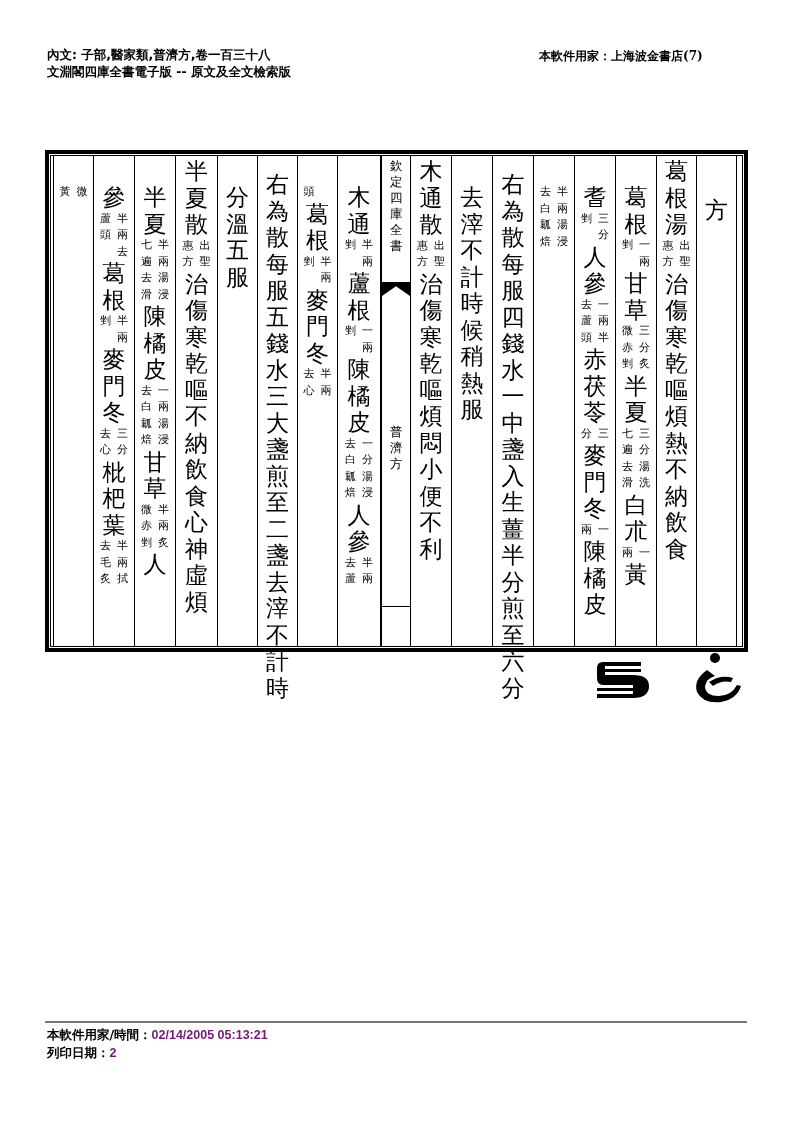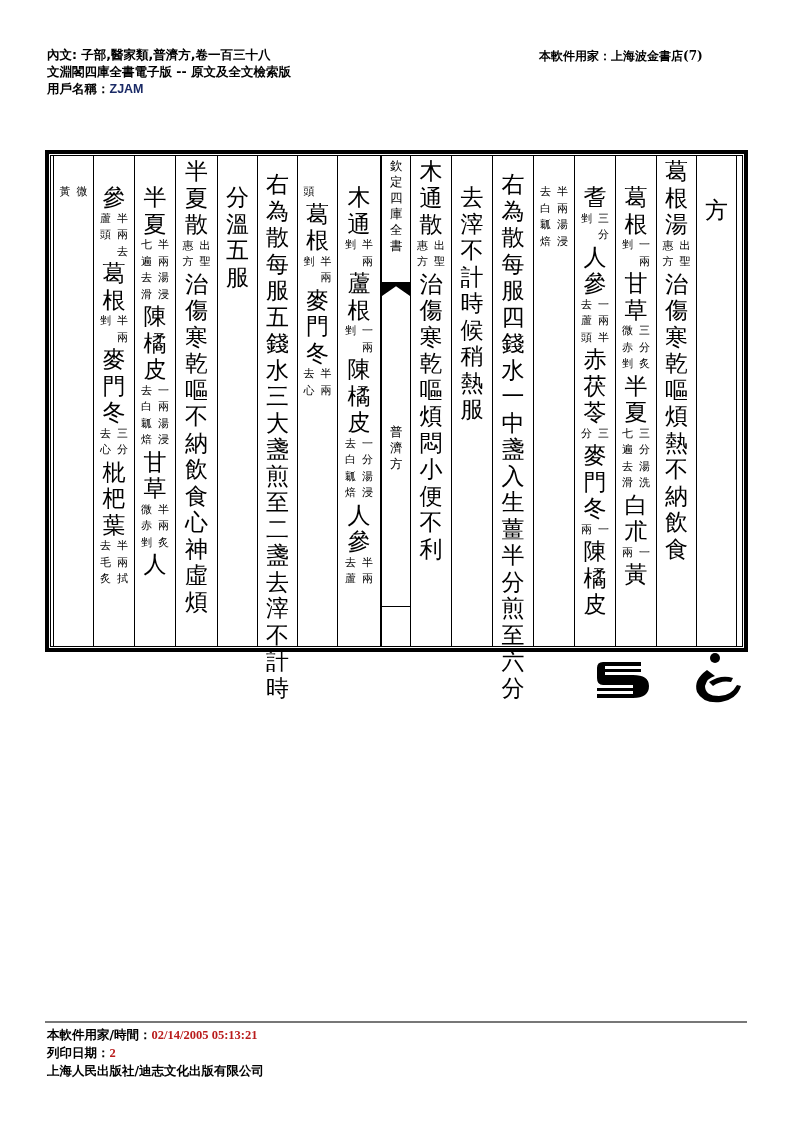--- a/index.html
+++ b/index.html
@@ -14,31 +14,30 @@
   .vtext { position:absolute; top:0; left:0; right:0; display:flex; flex-direction:column; align-items:center; }
   .big { font-size:23px; line-height:26.5px; width:24px; text-align:center; }
   .small-pair { display:flex; flex-direction:row-reverse; justify-content:center; gap:5px; }
   .small-pair .sc { display:flex; flex-direction:column; }
   .sm { font-size:11px; line-height:16.5px; width:12px; text-align:center; }
   .center-col .sm { font-size:12.5px; line-height:16px; }
   .center-black { position:absolute; left:0; right:0; top:126px; height:14px; background:#000; clip-path:polygon(0 0,100% 0,100% 100%,50% 30%,0 100%); }
   .center-hline { position:absolute; left:0; right:0; top:450px; border-top:1px solid #000; }
   .footer-line { position:absolute; left:45px; top:1021px; width:702px; border-top:2px solid #777; }
   .footer { position:absolute; left:47px; top:1026px; font-family:"DejaVu Sans", sans-serif; font-weight:bold; font-size:12.5px; line-height:17px; }
-  .footer .latin { color:#b91c1c; font-family:Liberation Serif, serif; font-weight:bold; }
+  .footer .latin { color:#701a75; font-family:Liberation Sans, sans-serif; font-weight:bold; }
   .logo1 { position:absolute; left:593px; top:660px; width:60px; height:40px; }
   .logo2 { position:absolute; left:685px; top:652px; width:60px; height:55px; }
 </style>
 </head>
 <body>
 
 <div class="hdr hdr-left">
   <div>內文: 子部,醫家類,普濟方,卷一百三十八</div>
   <div>文淵閣四庫全書電子版 -- 原文及全文檢索版</div>
-  <div><span>用戶名稱：</span><span class="latin">ZJAM</span></div>
 </div>
 <div class="hdr hdr-right">
   <div>本軟件用家：上海波金書店(7)</div>
 </div>
 
 <div class="frame"></div>
 <div class="frame-inner"></div>
 
 <div id="columns">
     <div class="col" style="left: 697px; width: 40px;">
@@ -581,14 +580,13 @@
 <svg class="logo2" viewBox="0 0 60 55">
   <circle cx="30" cy="6" r="5" fill="#000"></circle>
   <path d="M22 18 Q8 28 12 40 Q18 52 36 50 Q52 47 56 34 L52 33 Q46 44 34 44 Q20 44 20 34 Q22 26 30 24 Z" fill="#000"></path>
   <path d="M24 30 Q36 22 48 26 L46 30 Q36 28 28 34 Z" fill="#000"></path>
 </svg>
 
 <div class="footer-line"></div>
 <div class="footer">
   <div><span>本軟件用家/時間：</span><span class="latin">02/14/2005 05:13:21</span></div>
   <div><span>列印日期：</span><span class="latin">2</span></div>
-  <div>上海人民出版社/迪志文化出版有限公司</div>
 </div>
 
 </body></html>

